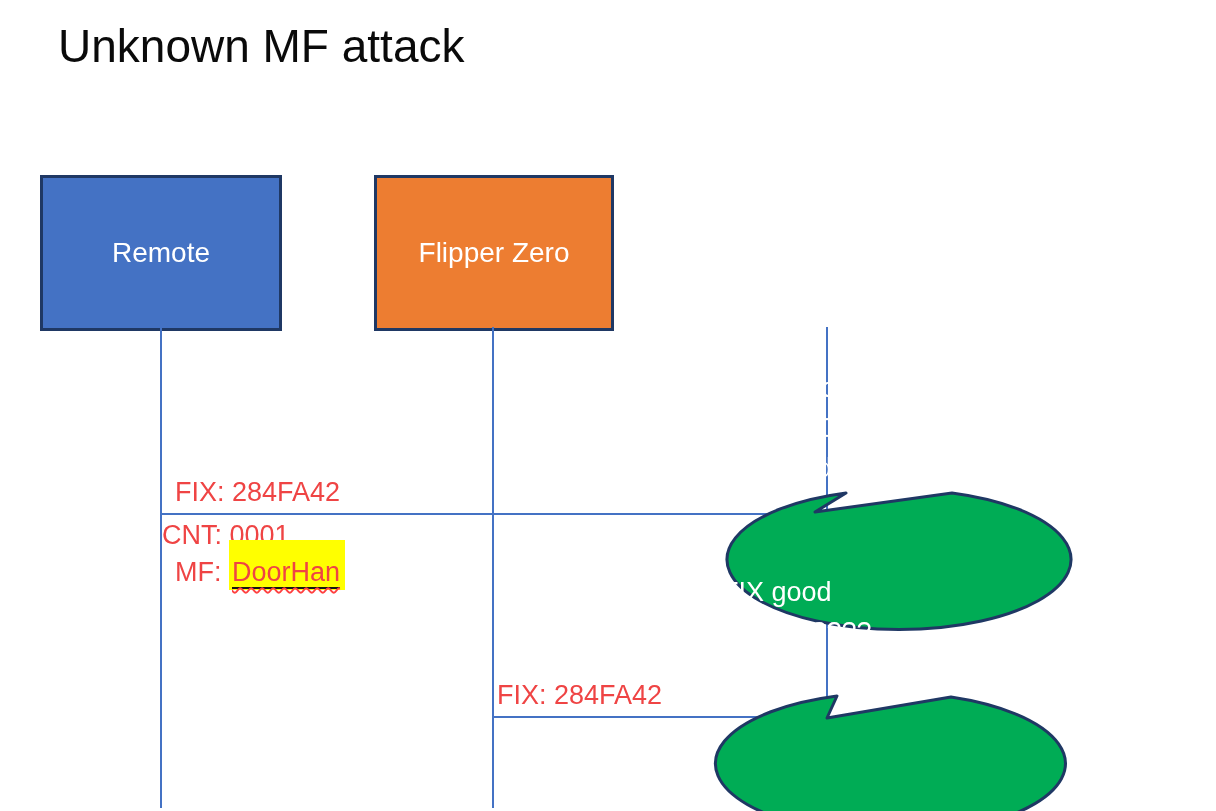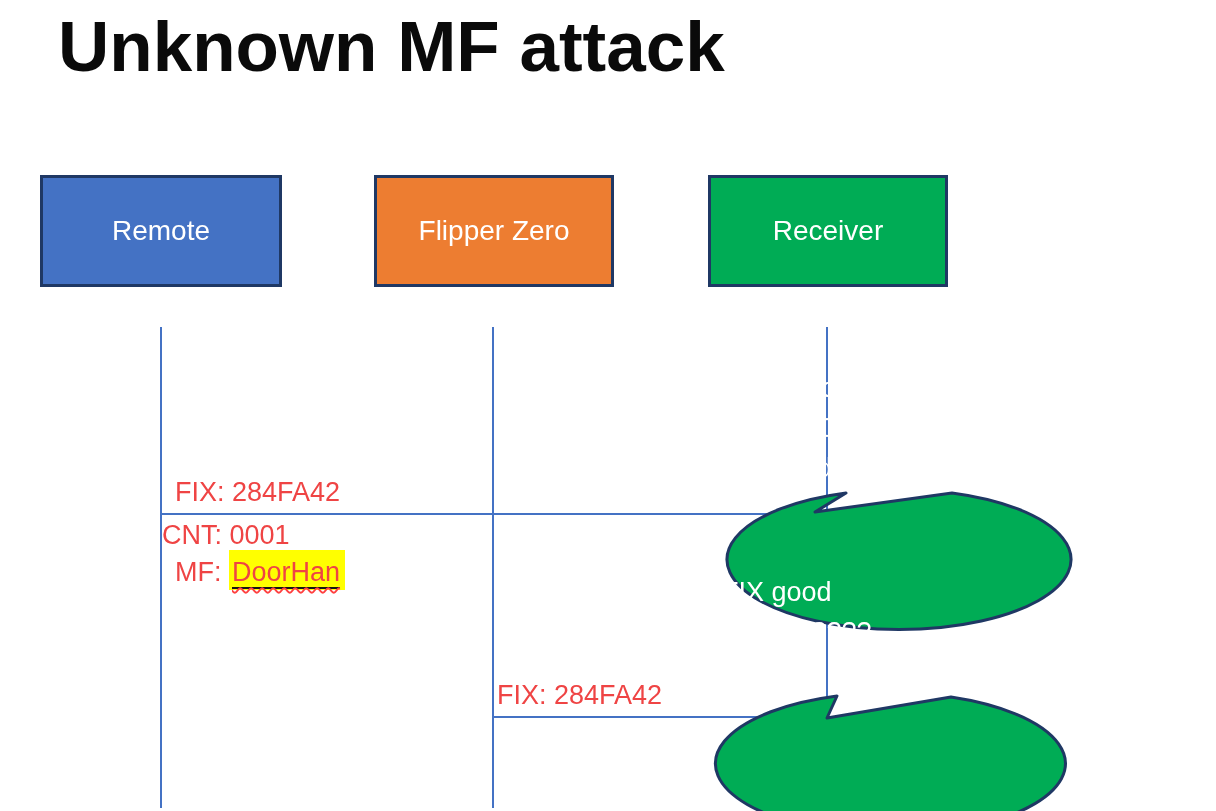--- a/index.html
+++ b/index.html
@@ -2,27 +2,27 @@
 <html style="--blue: #4472C4; --orange: #ED7D31; --green: #00AC55; --navy: #1F3864; --line: #4472C4; --highlight: #FFFF00; --squiggle: #FF4040;"><head>
 <meta charset="utf-8">
 <style>
   html,body{margin:0;padding:0;background:#fff;}
   #slide{
     position:relative;width:1216px;height:811px;background:#fff;overflow:hidden;
     font-family:"Liberation Sans",sans-serif;
   }
   
   .slide-title{
-    position:absolute;left:58px;top:6px;
-    font-size:71px;font-weight:700;color:#0a0a0a;letter-spacing:0;
+    position:absolute;left:58px;top:19px;
+    font-size:46px;font-weight:400;color:#0a0a0a;letter-spacing:0;
     font-family:"Liberation Sans",sans-serif;
   }
   
   .actor{
-    position:absolute;top:175px;height:112px;box-sizing:border-box;
+    position:absolute;top:175px;height:156px;box-sizing:border-box;
     border:3px solid var(--navy);display:flex;align-items:center;justify-content:center;
   }
   .actor-remote{left:40px;width:242px;background:var(--blue);}
   .actor-flipper{left:374px;width:240px;background:var(--orange);}
   .actor-receiver{left:708px;width:240px;background:var(--green);}
   .actor-label{color:#fff;font-size:28px;}
   
   .lifeline{position:absolute;top:327px;width:2px;height:481px;background:var(--line);}
   .lifeline-remote{left:160px;}
   .lifeline-flipper{left:492px;}
@@ -39,21 +39,21 @@
   .msg1-head{left:808px;top:506px;}
   .msg2-head{left:808px;top:709px;}
   
   .msg-text{position:absolute;font-size:27px;color:#ef4444;white-space:nowrap;}
   .m1-l1{left:175px;top:477px;}
   .m1-l2{left:162px;top:520px;}
   .m1-l3{left:175px;top:557px;}
   .m2-l1{left:497px;top:680px;}
   .m2-l2{left:497px;top:722px;}
   .m2-l3{left:497px;top:759px;}
-  .hl{background:var(--highlight);padding:7px 5px 3px 3px;}
+  .hl{background:var(--highlight);padding:17px 5px 3px 3px;}
   .ub{border-bottom:2.5px solid #141414;}
   .sq{
     text-decoration-line:underline;text-decoration-style:wavy;
     text-decoration-color:var(--squiggle);text-decoration-thickness:1.5px;
     text-underline-offset:6px;
   }
   
   .bubble-svg{position:absolute;overflow:visible;}
   .bubble1-svg{left:720px;top:352px;}
   .bubble2-svg{left:716px;top:550px;}
@@ -70,23 +70,20 @@
 
 <div id="slide">
 
   <div class="slide-title">Unknown MF attack</div>
 
   <div class="actor actor-remote">
     <span class="actor-label">Remote</span>
   </div>
   <div class="actor actor-flipper">
     <span class="actor-label">Flipper Zero</span>
-  </div>
-  <div class="actor actor-receiver">
-    <span class="actor-label">Receiver</span>
   </div>
 
   <div class="lifeline lifeline-remote"></div>
   <div class="lifeline lifeline-flipper"></div>
   <div class="lifeline lifeline-receiver"></div>
 
   <div class="msg-line msg1-line"></div>
   <div class="arrow-head msg1-head"></div>
 
   <div class="msg-line msg2-line"></div>

